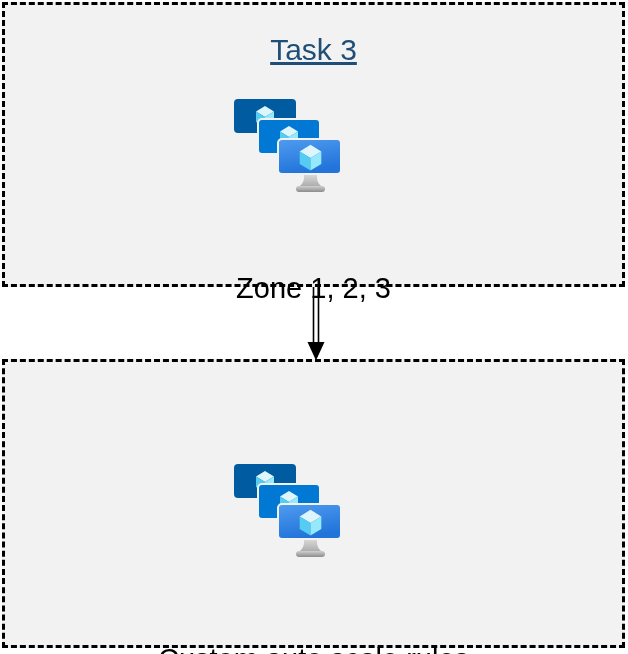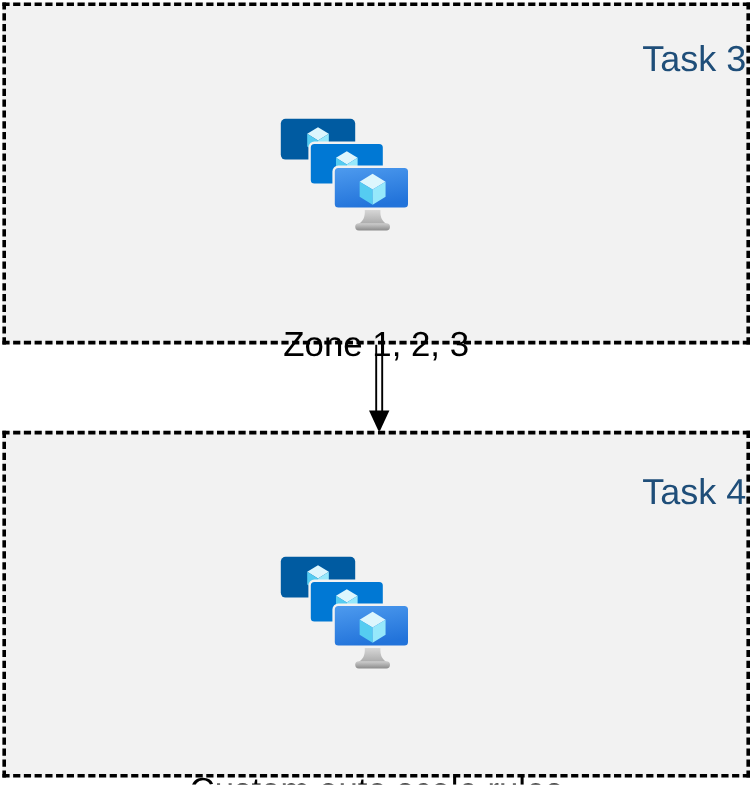--- a/index.html
+++ b/index.html
@@ -22,25 +22,26 @@
     background: #f2f2f2;
     border: 3px dashed #000000;
   }
   #task3-box { top: 2px;   height: 279px; }
   #task4-box { top: 359px; height: 283px; }
 
   .task-title {
     position: absolute;
     left: 0;
     width: 100%;
-    text-align: right;
+    text-align: center;
     font-size: 30px;
     line-height: 38px;
     color: #1f4e79;
     white-space: pre;
+    text-decoration: underline;
   }
   #task3-box .task-title { top: 26px; }
   #task4-box .task-title { top: 30px; }
 
   .vmss-icon {
     position: absolute;
     width: 110px;
     height: 96px;
   }
   #task3-box .vmss-icon { left: 228px; top: 92px; }
@@ -119,21 +120,20 @@
     </div>
   </section>
 
   <svg class="connector" viewBox="0 0 32 74">
     <line x1="12.5" y1="0" x2="12.5" y2="57" stroke="#000000" stroke-width="1.6"></line>
     <line x1="17.5" y1="0" x2="17.5" y2="57" stroke="#000000" stroke-width="1.6"></line>
     <polygon points="6.5,55 23.5,55 15,73.5" fill="#000000"></polygon>
   </svg>
 
   <section class="task-box" id="task4-box">
-    <div class="task-title">Task 4</div>
     <svg class="vmss-icon" viewBox="0 0 110 96">
       <use href="#vmss-symbol"></use>
     </svg>
     <div class="box-labels">
       <div>Custom auto scale rules</div>
     </div>
   </section>
 
 </div>
 

